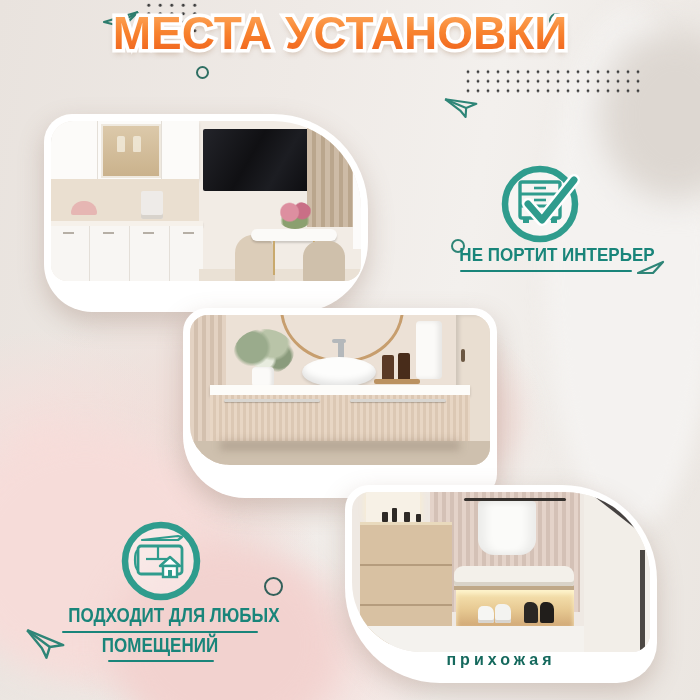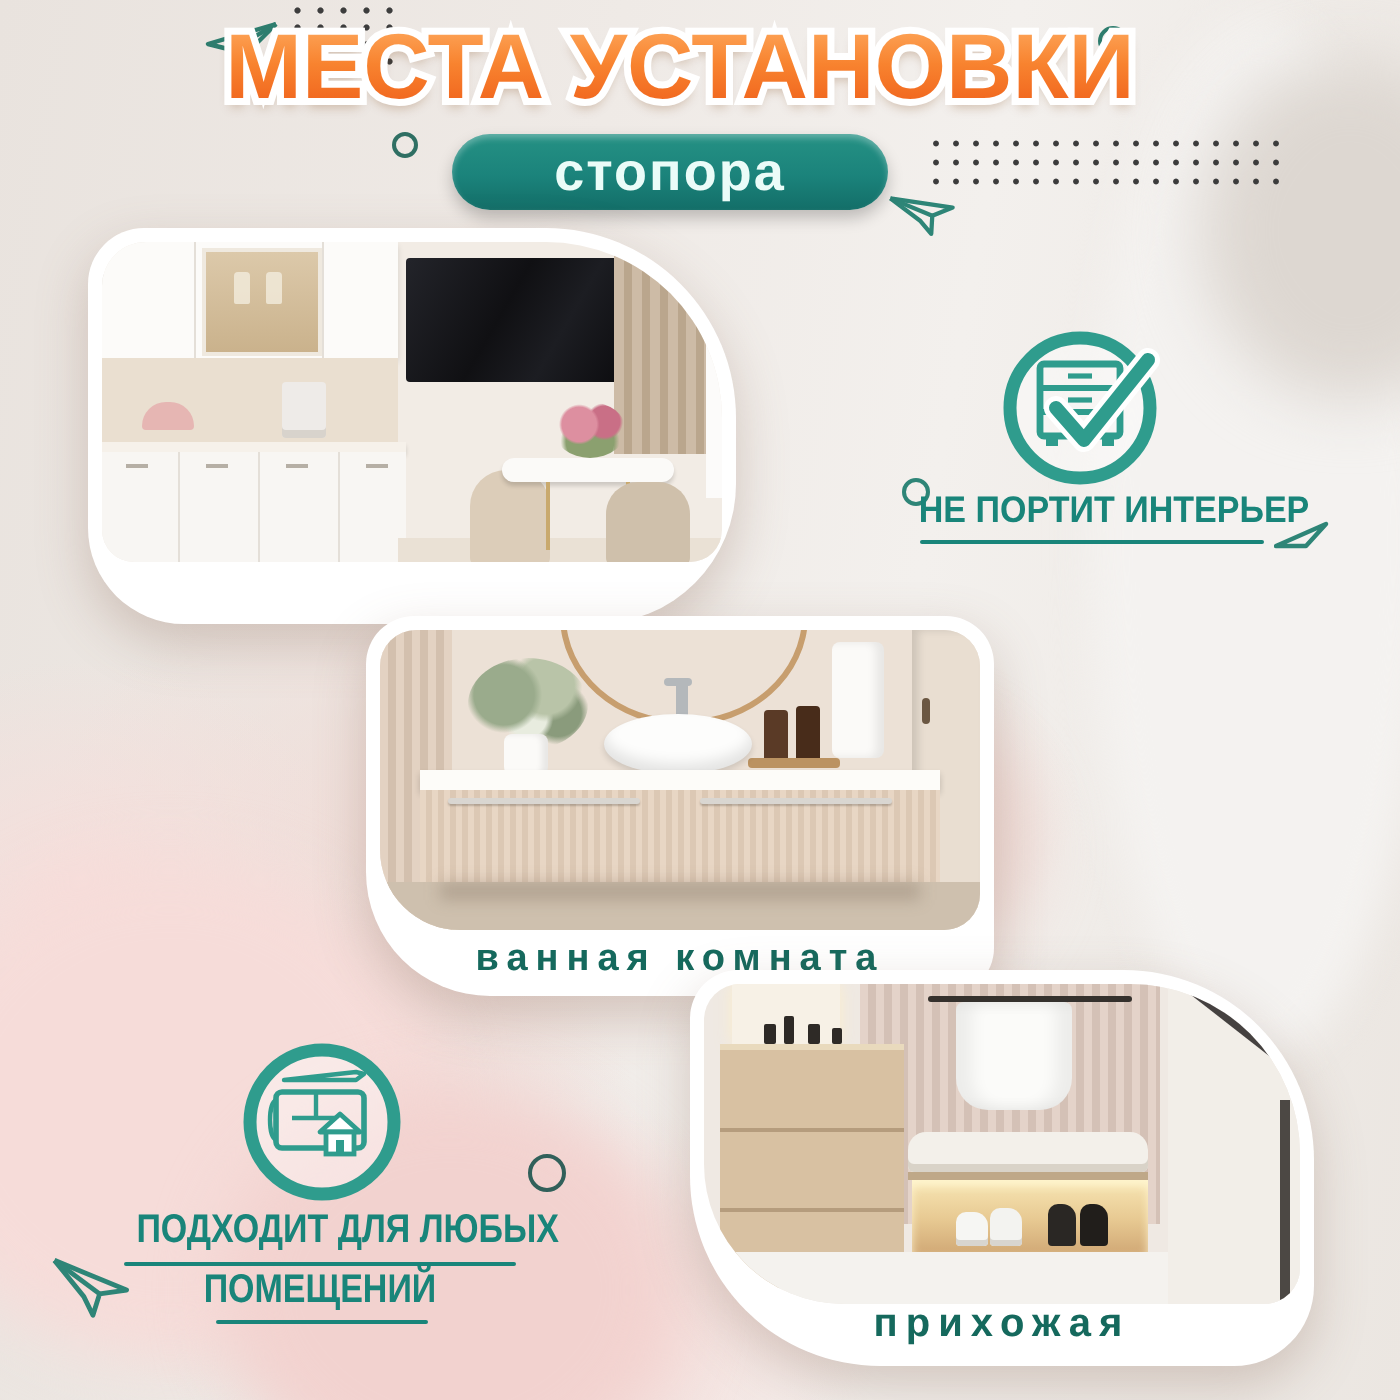--- a/index.html
+++ b/index.html
@@ -57,21 +57,21 @@
   .card-hall{left:345px;top:485px;width:312px;height:198px;
     border-radius:24px 95px 40px 95px;}
   .photo{position:absolute;overflow:hidden;}
   .ph-kitchen{left:7px;top:7px;width:310px;height:160px;border-radius:22px 88px 16px 16px;background:#f2ece5;}
   .ph-bath{left:7px;top:7px;width:300px;height:150px;border-radius:18px 18px 18px 40px;background:#ece1d6;}
   .ph-hall{left:7px;top:7px;width:298px;height:160px;border-radius:18px 85px 18px 70px;background:#efe9e3;}
   .card-label{position:absolute;left:0;right:0;text-align:center;
     color:#15695d;font-weight:700;letter-spacing:4px;}
   .lbl-kitchen{top:171px;font-size:20px;}
   .lbl-bath{top:161px;font-size:19px;}
-  .lbl-hall{top:166px;font-size:20px;}
+  .lbl-hall{top:166px;font-size:16px;}
 
   
   .feat-text{position:absolute;text-align:center;color:#19857a;font-weight:700;white-space:nowrap;}
   .ft1{left:452px;top:244px;width:184px;font-size:18.5px;transform:scaleX(0.92);}
   .ft2a{left:52px;top:604px;width:216px;font-size:20px;transform:scaleX(0.85);}
   .ft2b{left:52px;top:634px;width:216px;font-size:20px;transform:scaleX(0.85);}
   .underline{position:absolute;height:2px;background:#19857a;border-radius:1px;}
   .u1{left:460px;top:270px;width:172px;}
   .u2{left:62px;top:631px;width:196px;}
   .u3{left:108px;top:660px;width:106px;}
@@ -186,21 +186,20 @@
     <path d="M16 23 L38 10" fill="none" stroke="#2e8577" stroke-width="2.2"></path>
   </svg>
   <svg class="plane" style="left:637px;top:258px;" width="28" height="20" viewBox="0 0 28 20">
     <path d="M1 15 L26 4 L16 15 Z" fill="none" stroke="#2e8577" stroke-width="2.2" stroke-linejoin="round"></path>
   </svg>
 
   <div class="abs title-wrap">
     <span class="title-layer title-stroke">МЕСТА УСТАНОВКИ</span>
     <span class="title-layer title-fill">МЕСТА УСТАНОВКИ</span>
   </div>
-  <div class="abs badge">стопора</div>
 
   <div class="card card-kitchen">
     <div class="photo ph-kitchen">
       <div class="abs k-upper">
         <div class="k-seam" style="left:46px;"></div>
           <div class="k-seam" style="left:110px;"></div>
       </div>
       <div class="abs k-glass">
         <div class="k-glassware"></div>
           <div class="k-glassware" style="left:30px;"></div>
@@ -264,21 +263,20 @@
       <div class="abs b-tray"></div>
       <div class="abs b-sink"></div>
       <div class="abs b-counter"></div>
       <div class="abs b-vanity">
         <div class="b-vhandle" style="left:14px;"></div>
         <div class="b-vhandle" style="left:140px;"></div>
       </div>
       <div class="abs b-floor"></div>
       <div class="abs b-shadow"></div>
     </div>
-    <div class="card-label lbl-bath">ванная комната</div>
   </div>
 
   <svg class="feat-ring-svg" style="left:112px;top:514px;" width="100" height="96" viewBox="0 0 100 96">
     <circle cx="49" cy="47" r="36" fill="rgba(255,255,255,0.40)" stroke="#2f9c8d" stroke-width="6.5"></circle>
     <path d="M30 26 L66 22 L70 23 L66 26 Z" fill="none" stroke="#2f9c8d" stroke-width="2.2" stroke-linejoin="round"></path>
     <rect x="26" y="32" width="44" height="28" rx="3" fill="none" stroke="#2f9c8d" stroke-width="2.8"></rect>
     <path d="M26 36 C22 38 22 54 26 56" fill="none" stroke="#2f9c8d" stroke-width="2.2"></path>
     <line x1="46" y1="32" x2="46" y2="45" stroke="#2f9c8d" stroke-width="2.2"></line>
     <line x1="34" y1="45" x2="58" y2="45" stroke="#2f9c8d" stroke-width="2.2"></line>
     <path d="M48 52 L58 43 L68 52 Z" fill="#ffffff" stroke="#2f9c8d" stroke-width="2.4" stroke-linejoin="round"></path>

